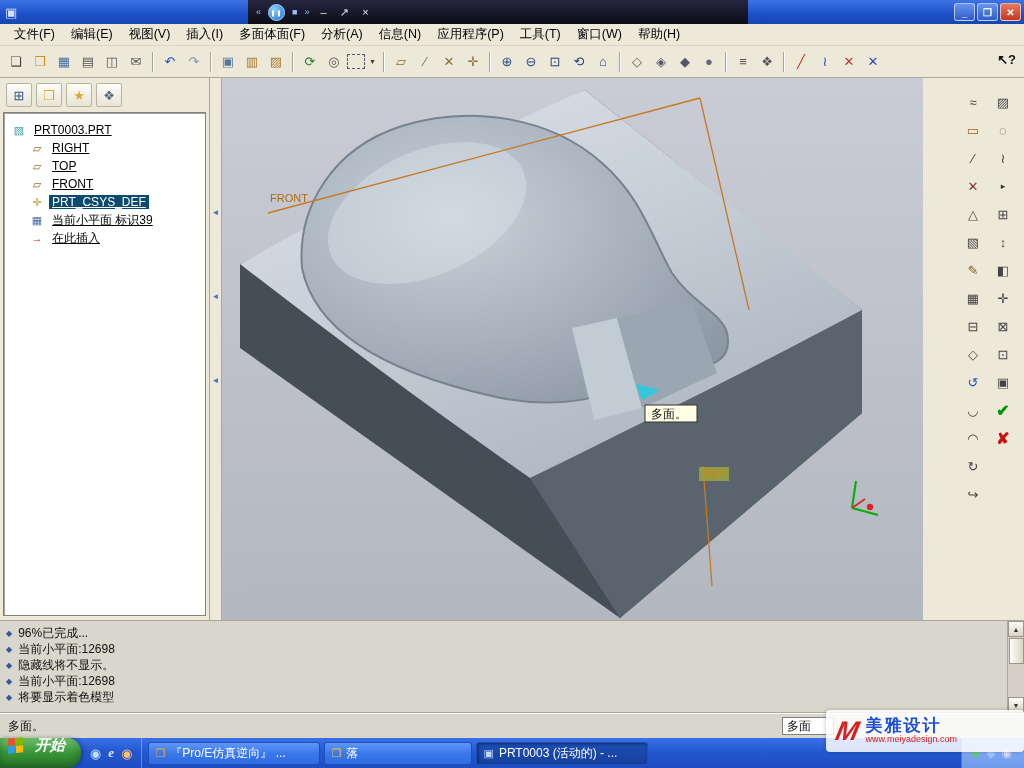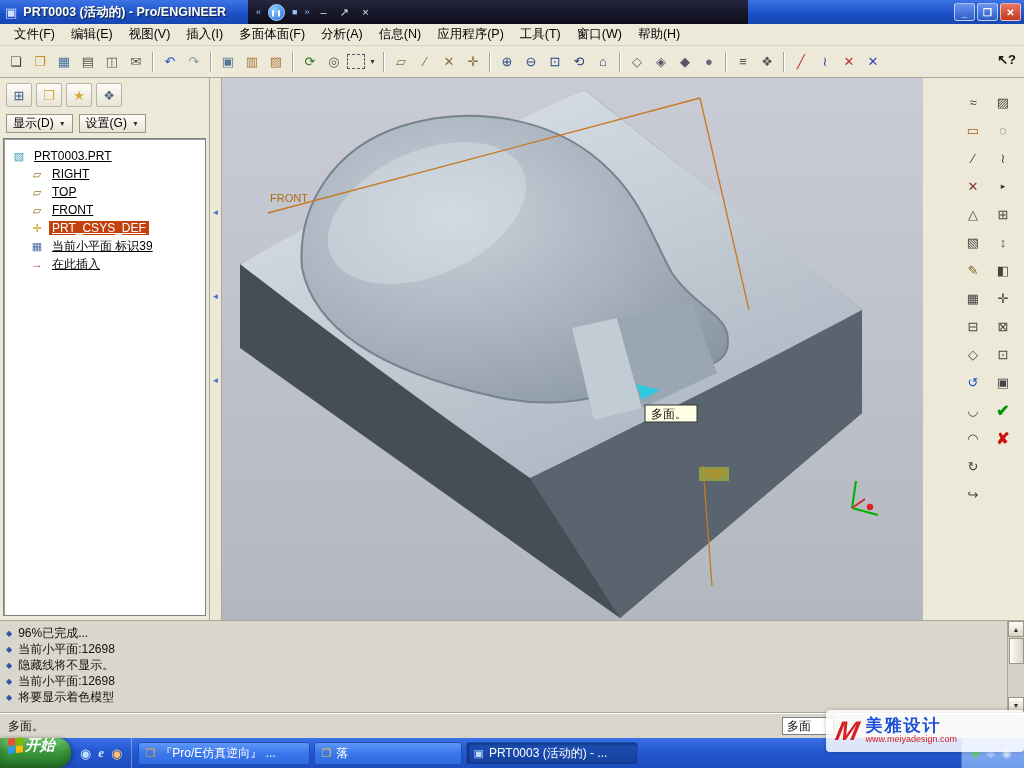--- a/index.html
+++ b/index.html
@@ -53,21 +53,21 @@
   .combo { display:inline-flex; align-items:center; gap:5px; border:1px solid #9A9688;
     background:linear-gradient(#FDFCF8,#E8E4D6); font-size:12px; padding:1px 6px; height:19px; }
   .carat { font-size:7px; color:#333; }
   .treebox { flex:1; margin:0 3px 4px 3px; background:#fff; border:1px solid #808080;
     box-shadow:inset 1px 1px 0 #A0A0A0; overflow:hidden; padding-top:8px; }
   .trow { display:flex; align-items:center; gap:5px; height:18px; font-size:12px; }
   .trow.lvl0 { padding-left:8px; }
   .trow.lvl1 { padding-left:26px; }
   .ticon { font-size:11px; width:14px; text-align:center; }
   .tlabel { color:#000; padding:0 3px; white-space:nowrap;text-decoration:underline; }
-  .tlabel.selected { background:#c2410c; color:#fff; }
+  .tlabel.selected { background:#0c4a6e; color:#fff; }
 
   .splitter { position:absolute; left:210px; top:78px; width:12px; height:542px; background:#ECE9D8;
     border-right:1px solid #ACA899; display:flex; flex-direction:column; align-items:center;
     padding-top:130px; gap:75px; }
   .sarrow { color:#4A6FC8; font-size:8px; }
 
   
   .viewport { position:absolute; left:222px; top:78px; width:701px; height:542px; }
   .datumlbl { font:11px "Liberation Sans", sans-serif; fill:#B06A10; }
   .datumlbl.top { fill:#D88A10; }
@@ -110,21 +110,21 @@
   .wlogo { color:#D42020; font-weight:bold; font-style:italic; font-size:27px;
     transform:skewX(-12deg); line-height:1; }
   .wcol { display:flex; flex-direction:column; line-height:1.1; }
   .wname { color:#1d4ed8; font-size:17px; font-weight:bold; letter-spacing:2px; }
   .wurl { color:#D42020; font-size:9px; }
 
   
   .taskbar { position:absolute; left:0; top:738px; width:1024px; height:30px;
     background:linear-gradient(#3A70E8,#2458D0 45%,#1E4CC0); display:flex; align-items:center; z-index:40; }
   .start { height:30px; padding:0 16px 16px 8px; border-radius:0 14px 14px 0; color:#fff;
-    font-weight:bold; font-style:italic; font-size:15px; display:flex; align-items:center; gap:2px;
+    font-weight:bold; font-style:italic; font-size:15px; display:flex; align-items:center; gap:12px;
     background:linear-gradient(#6CC26C,#389538 50%,#2E7D2E);
     box-shadow:inset 0 -4px 8px rgba(0,40,0,.35), 2px 0 4px rgba(0,0,0,.3); }
   .winflag { display:grid; grid-template-columns:7px 7px; grid-auto-rows:7px; gap:1px; transform:skewY(-6deg); }
   .winflag i { display:block; }
   .f1{background:#E8502F}.f2{background:#7FBA00}.f3{background:#2E9BE8}.f4{background:#FFB900}
   .qlaunch { display:flex; align-items:center; gap:7px; padding:0 9px; height:30px;
     border-right:1px solid rgba(255,255,255,.35); }
   .qicon { font-size:13px; }
   .qicon.ie { font-weight:bold; font-style:italic; font-family:"Liberation Serif", serif; }
   .tasks { display:flex; align-items:center; gap:4px; padding:0 6px; flex:1; }
@@ -139,21 +139,20 @@
     background:linear-gradient(#8FB4F4,#6E9AEC); border-left:1px solid #4E79C8; }
   .trayicon { font-size:12px; }
 </style>
 </head>
 <body>
 
 <div class="screen">
 
   <div class="titlebar">
     <span class="appicon">▣</span>
-    <span class="title">PRT0003 (活动的) - Pro/ENGINEER</span>
     <div class="player">
       <span class="pctl">«</span>
       <span class="pbtn">❚❚</span>
       <span class="pctl">■</span>
       <span class="pctl">»</span>
       <span class="pwin">–</span>
       <span class="pwin">↗</span>
       <span class="pwin">×</span>
     </div>
     <div class="winbtns">
@@ -280,30 +279,20 @@
     <div class="navtabs">
 
         <span class="navtab" style="color: rgb(51, 85, 136);">⊞</span>
 
         <span class="navtab" style="color: rgb(216, 168, 56);">❒</span>
 
         <span class="navtab" style="color: rgb(216, 168, 56);">★</span>
 
         <span class="navtab" style="color: rgb(85, 102, 119);">❖</span>
       </div>
-    <div class="filterbar">
-      <span class="combo">
-        <span>显示(D)</span>
-        <span class="carat">▼</span>
-      </span>
-      <span class="combo">
-        <span>设置(G)</span>
-        <span class="carat">▼</span>
-      </span>
-    </div>
     <div class="treebox">
 
         <div class="trow lvl0">
           <span class="ticon" style="color: rgb(46, 154, 168);">▧</span>
           <span class="tlabel">PRT0003.PRT</span>
         </div>
 
         <div class="trow lvl1">
           <span class="ticon" style="color: rgb(154, 114, 48);">▱</span>
           <span class="tlabel">RIGHT</span>

